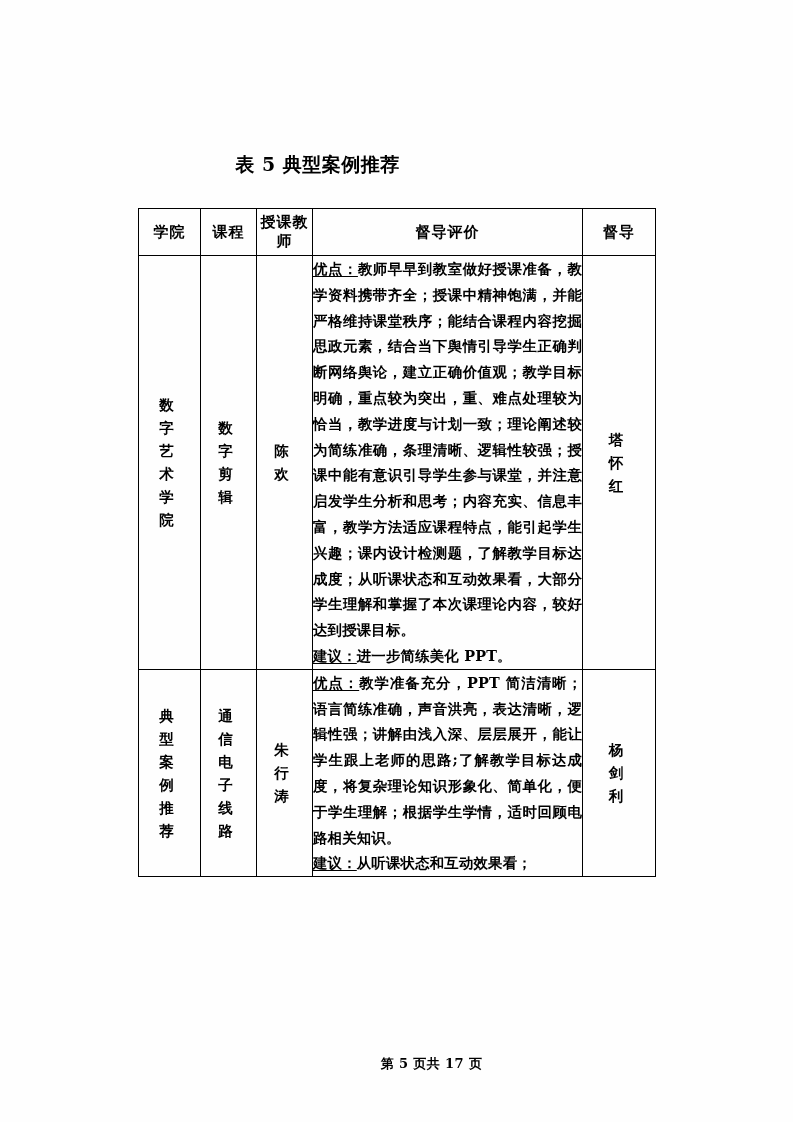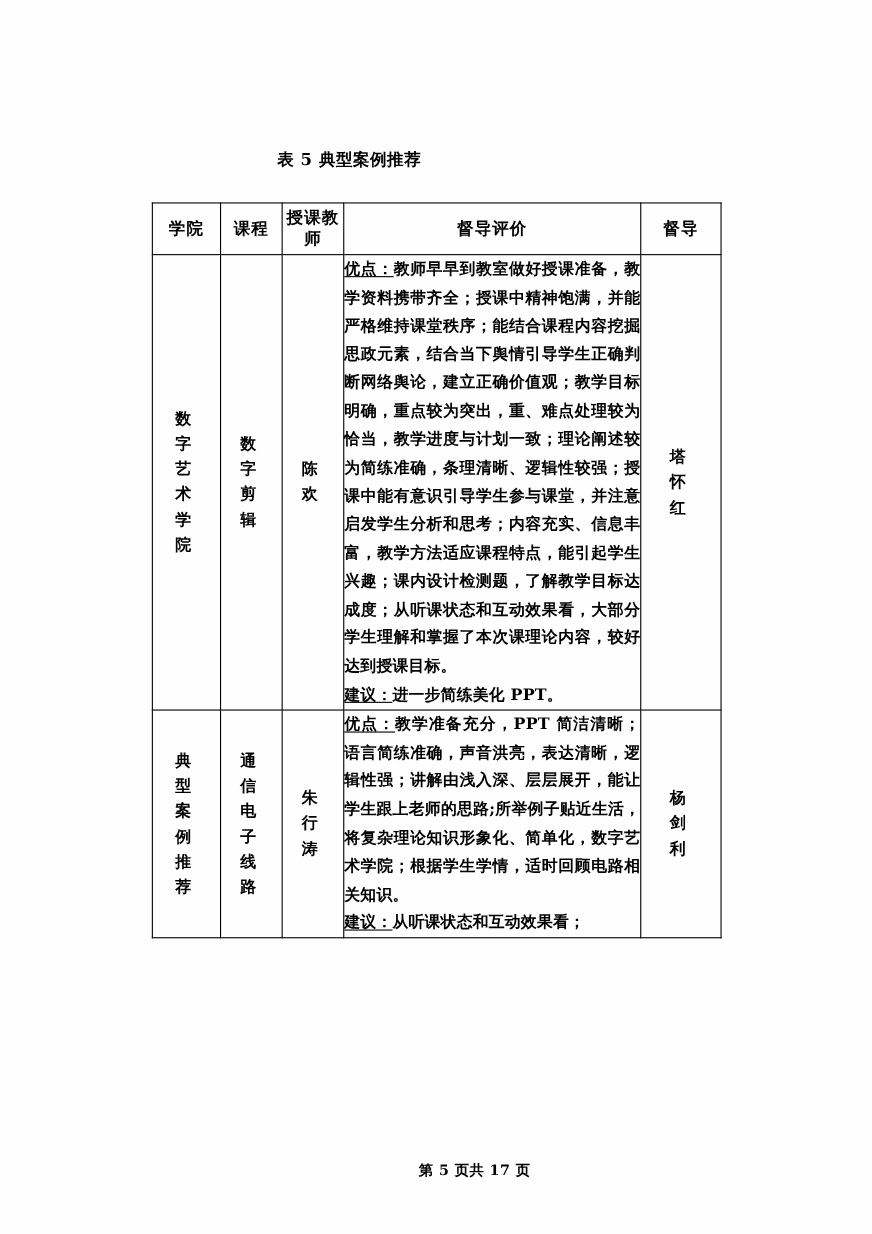--- a/index.html
+++ b/index.html
@@ -18,32 +18,32 @@
   .page {
     position: absolute;
     left: 0; top: 0;
     width: 793px;
     height: 1122px;
     background: #fefefe;
   }
   .doc-title {
     position: absolute;
     left: 0;
-    top: 136px;
+    top: 152px;
     width: 635px;
     text-align: center;
     font-family: "DejaVu Serif", "Liberation Serif", serif;
-    font-size: 15px;
+    font-size: 19px;
     font-weight: 600;
     letter-spacing: 0.5px;
   }
   table.main-table {
     position: absolute;
     left: 138px;
-    top: 184px;
+    top: 208px;
     width: 517px;
     border-collapse: collapse;
     table-layout: fixed;
     font-family: "DejaVu Serif", "Liberation Serif", serif;
   }
   table.main-table td, table.main-table th {
     border: 1px solid #000000;
     vertical-align: middle;
     padding: 0;
   }
@@ -151,21 +151,21 @@
         <td class="vcell">
           <span class="stack">典型案例推荐</span>
         </td>
         <td class="vcell">
           <span class="stack">通信电子线路</span>
         </td>
         <td class="vcell">
           <span class="stack">朱行涛</span>
         </td>
         <td class="eval-cell">
-          <p><span class="lead">优点：</span><span>教学准备充分，PPT 简洁清晰；语言简练准确，声音洪亮，表达清晰，逻辑性强；讲解由浅入深、层层展开，能让学生跟上老师的思路;所举例子贴近生活，将复杂理论知识形象化、简单化，数字艺术学院；根据学生学情，适时回顾电路相关知识。</span></p>
+          <p><span class="lead">优点：</span><span>教学准备充分，PPT 简洁清晰；语言简练准确，声音洪亮，表达清晰，逻辑性强；讲解由浅入深、层层展开，能让学生跟上老师的思路;了解教学目标达成度，将复杂理论知识形象化、简单化，便于学生理解；根据学生学情，适时回顾电路相关知识。</span></p>
           <p><span class="lead">建议：</span><span>从听课状态和互动效果看；</span></p>
         </td>
         <td class="vcell">
           <span class="stack">杨剑利</span>
         </td>
       </tr>
     </tbody>
   </table>
 
   <div class="footer">

